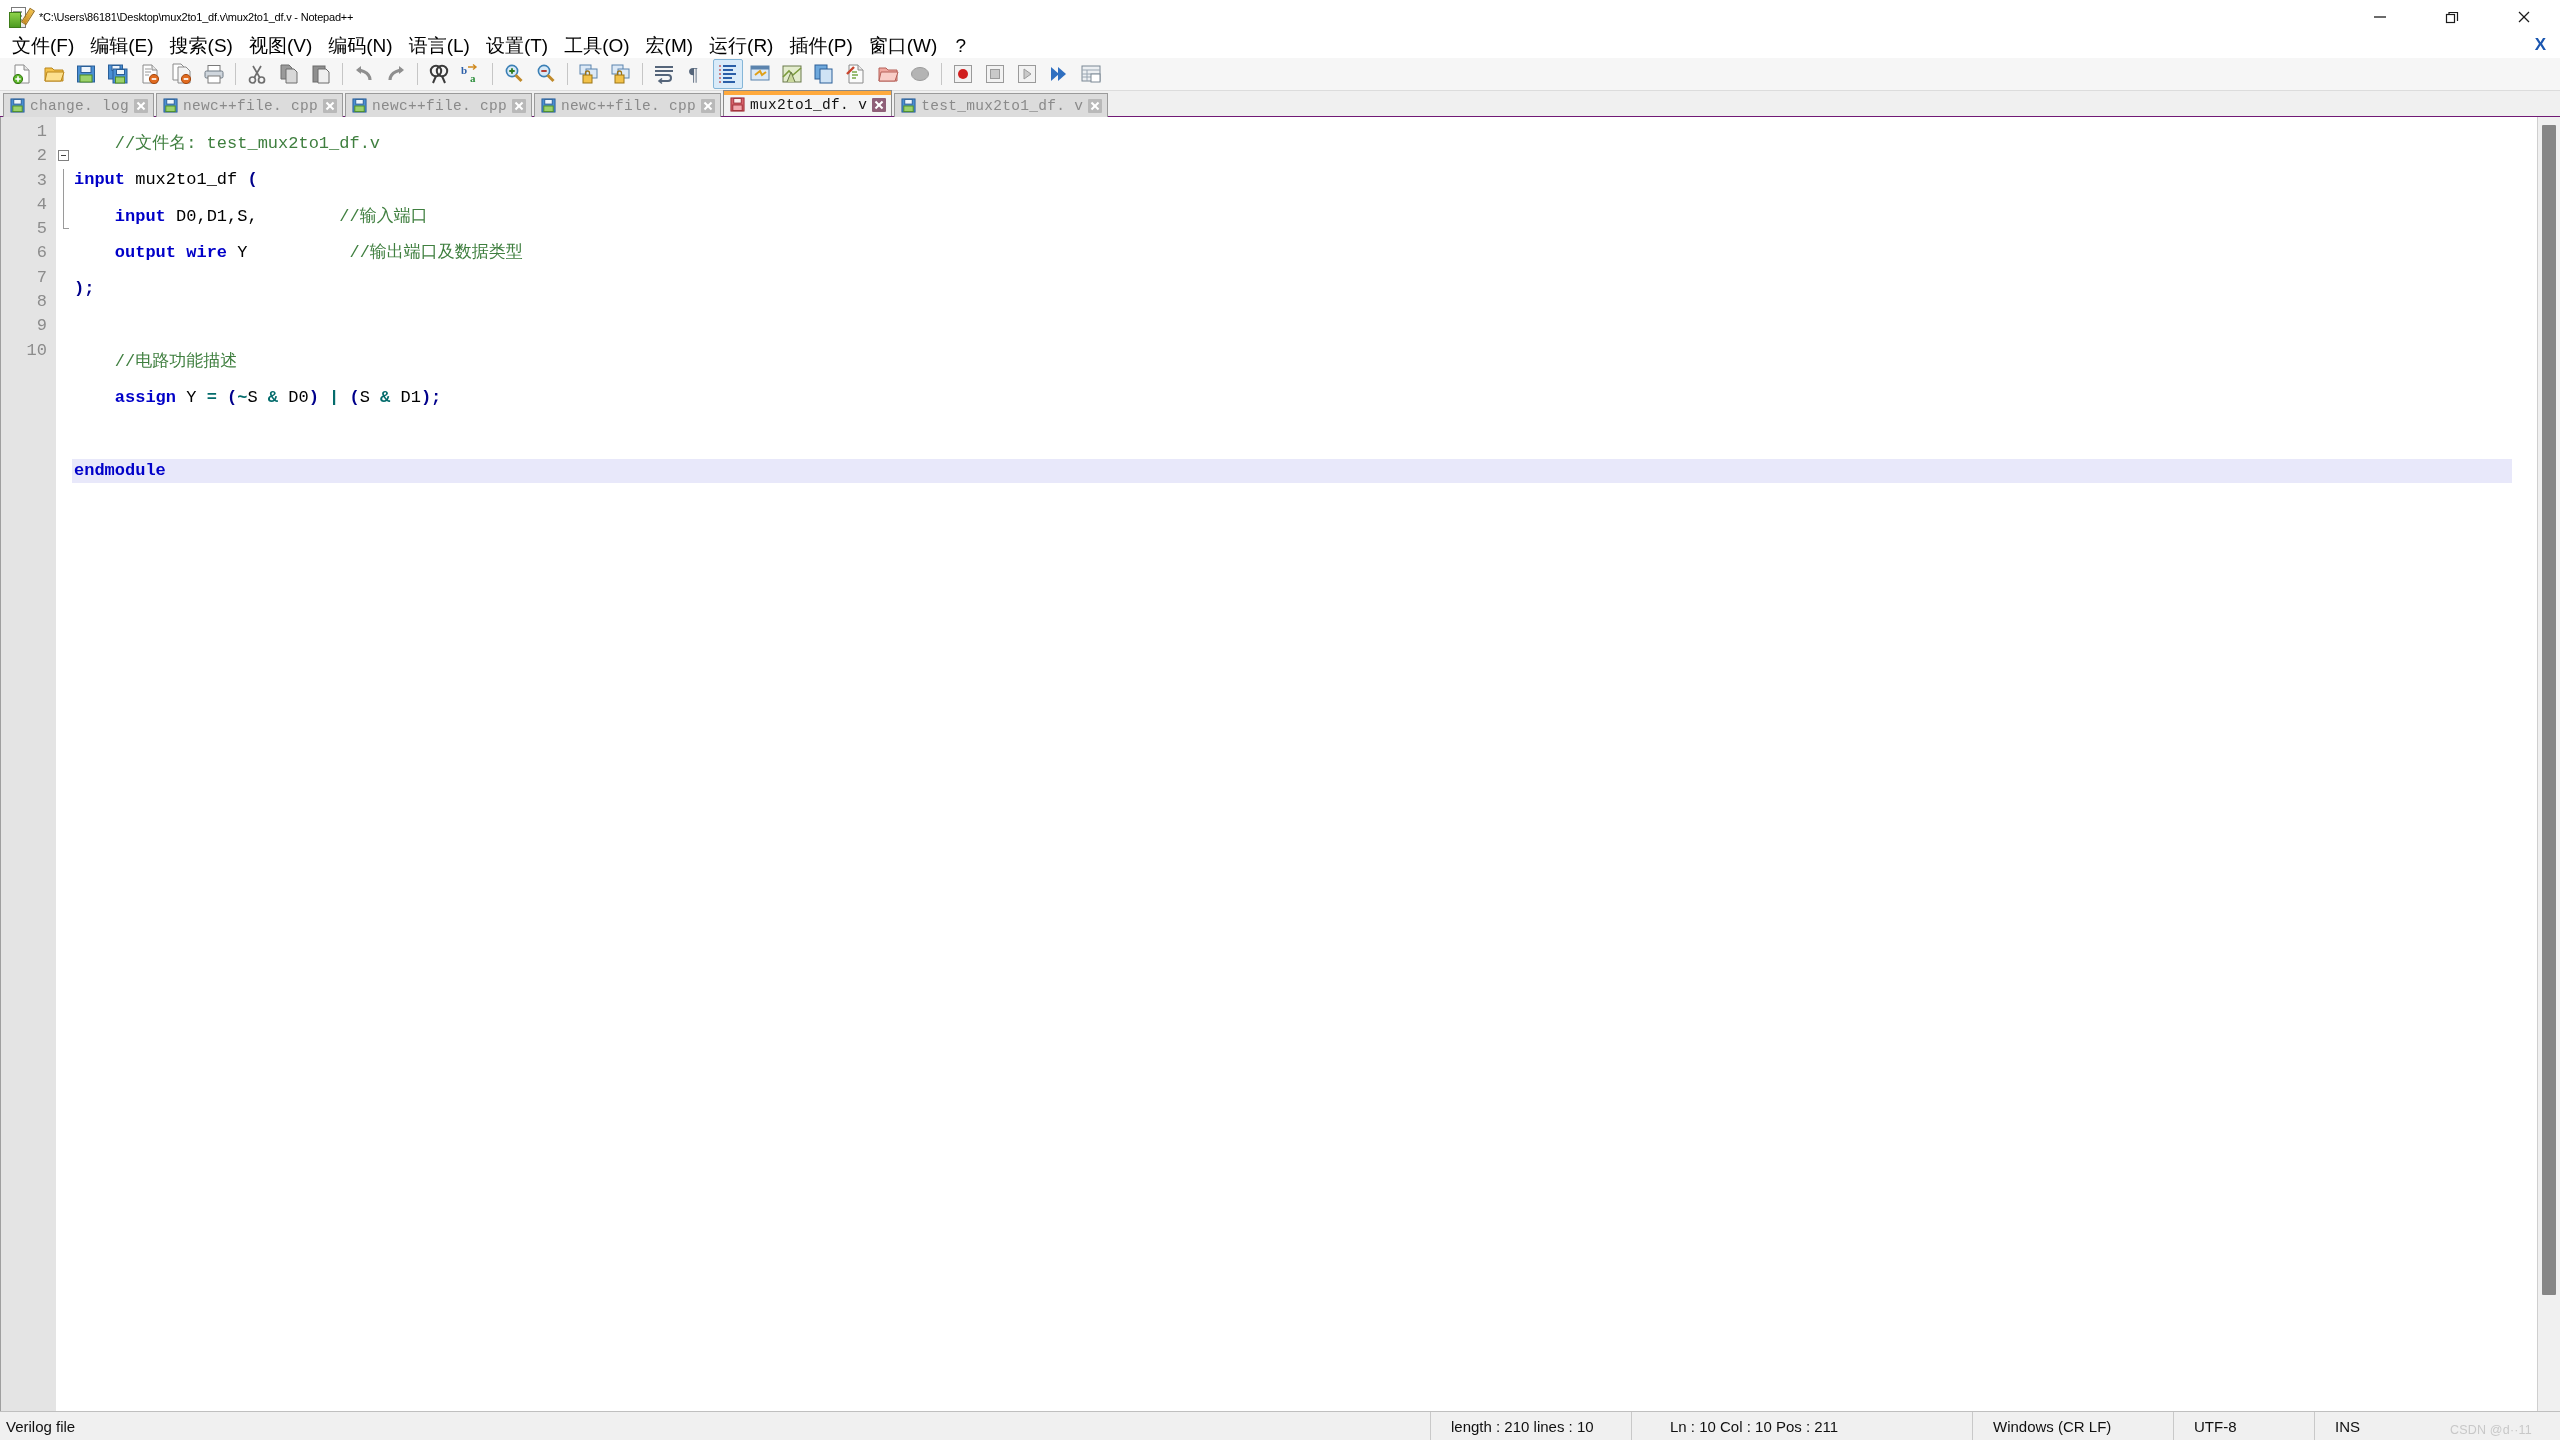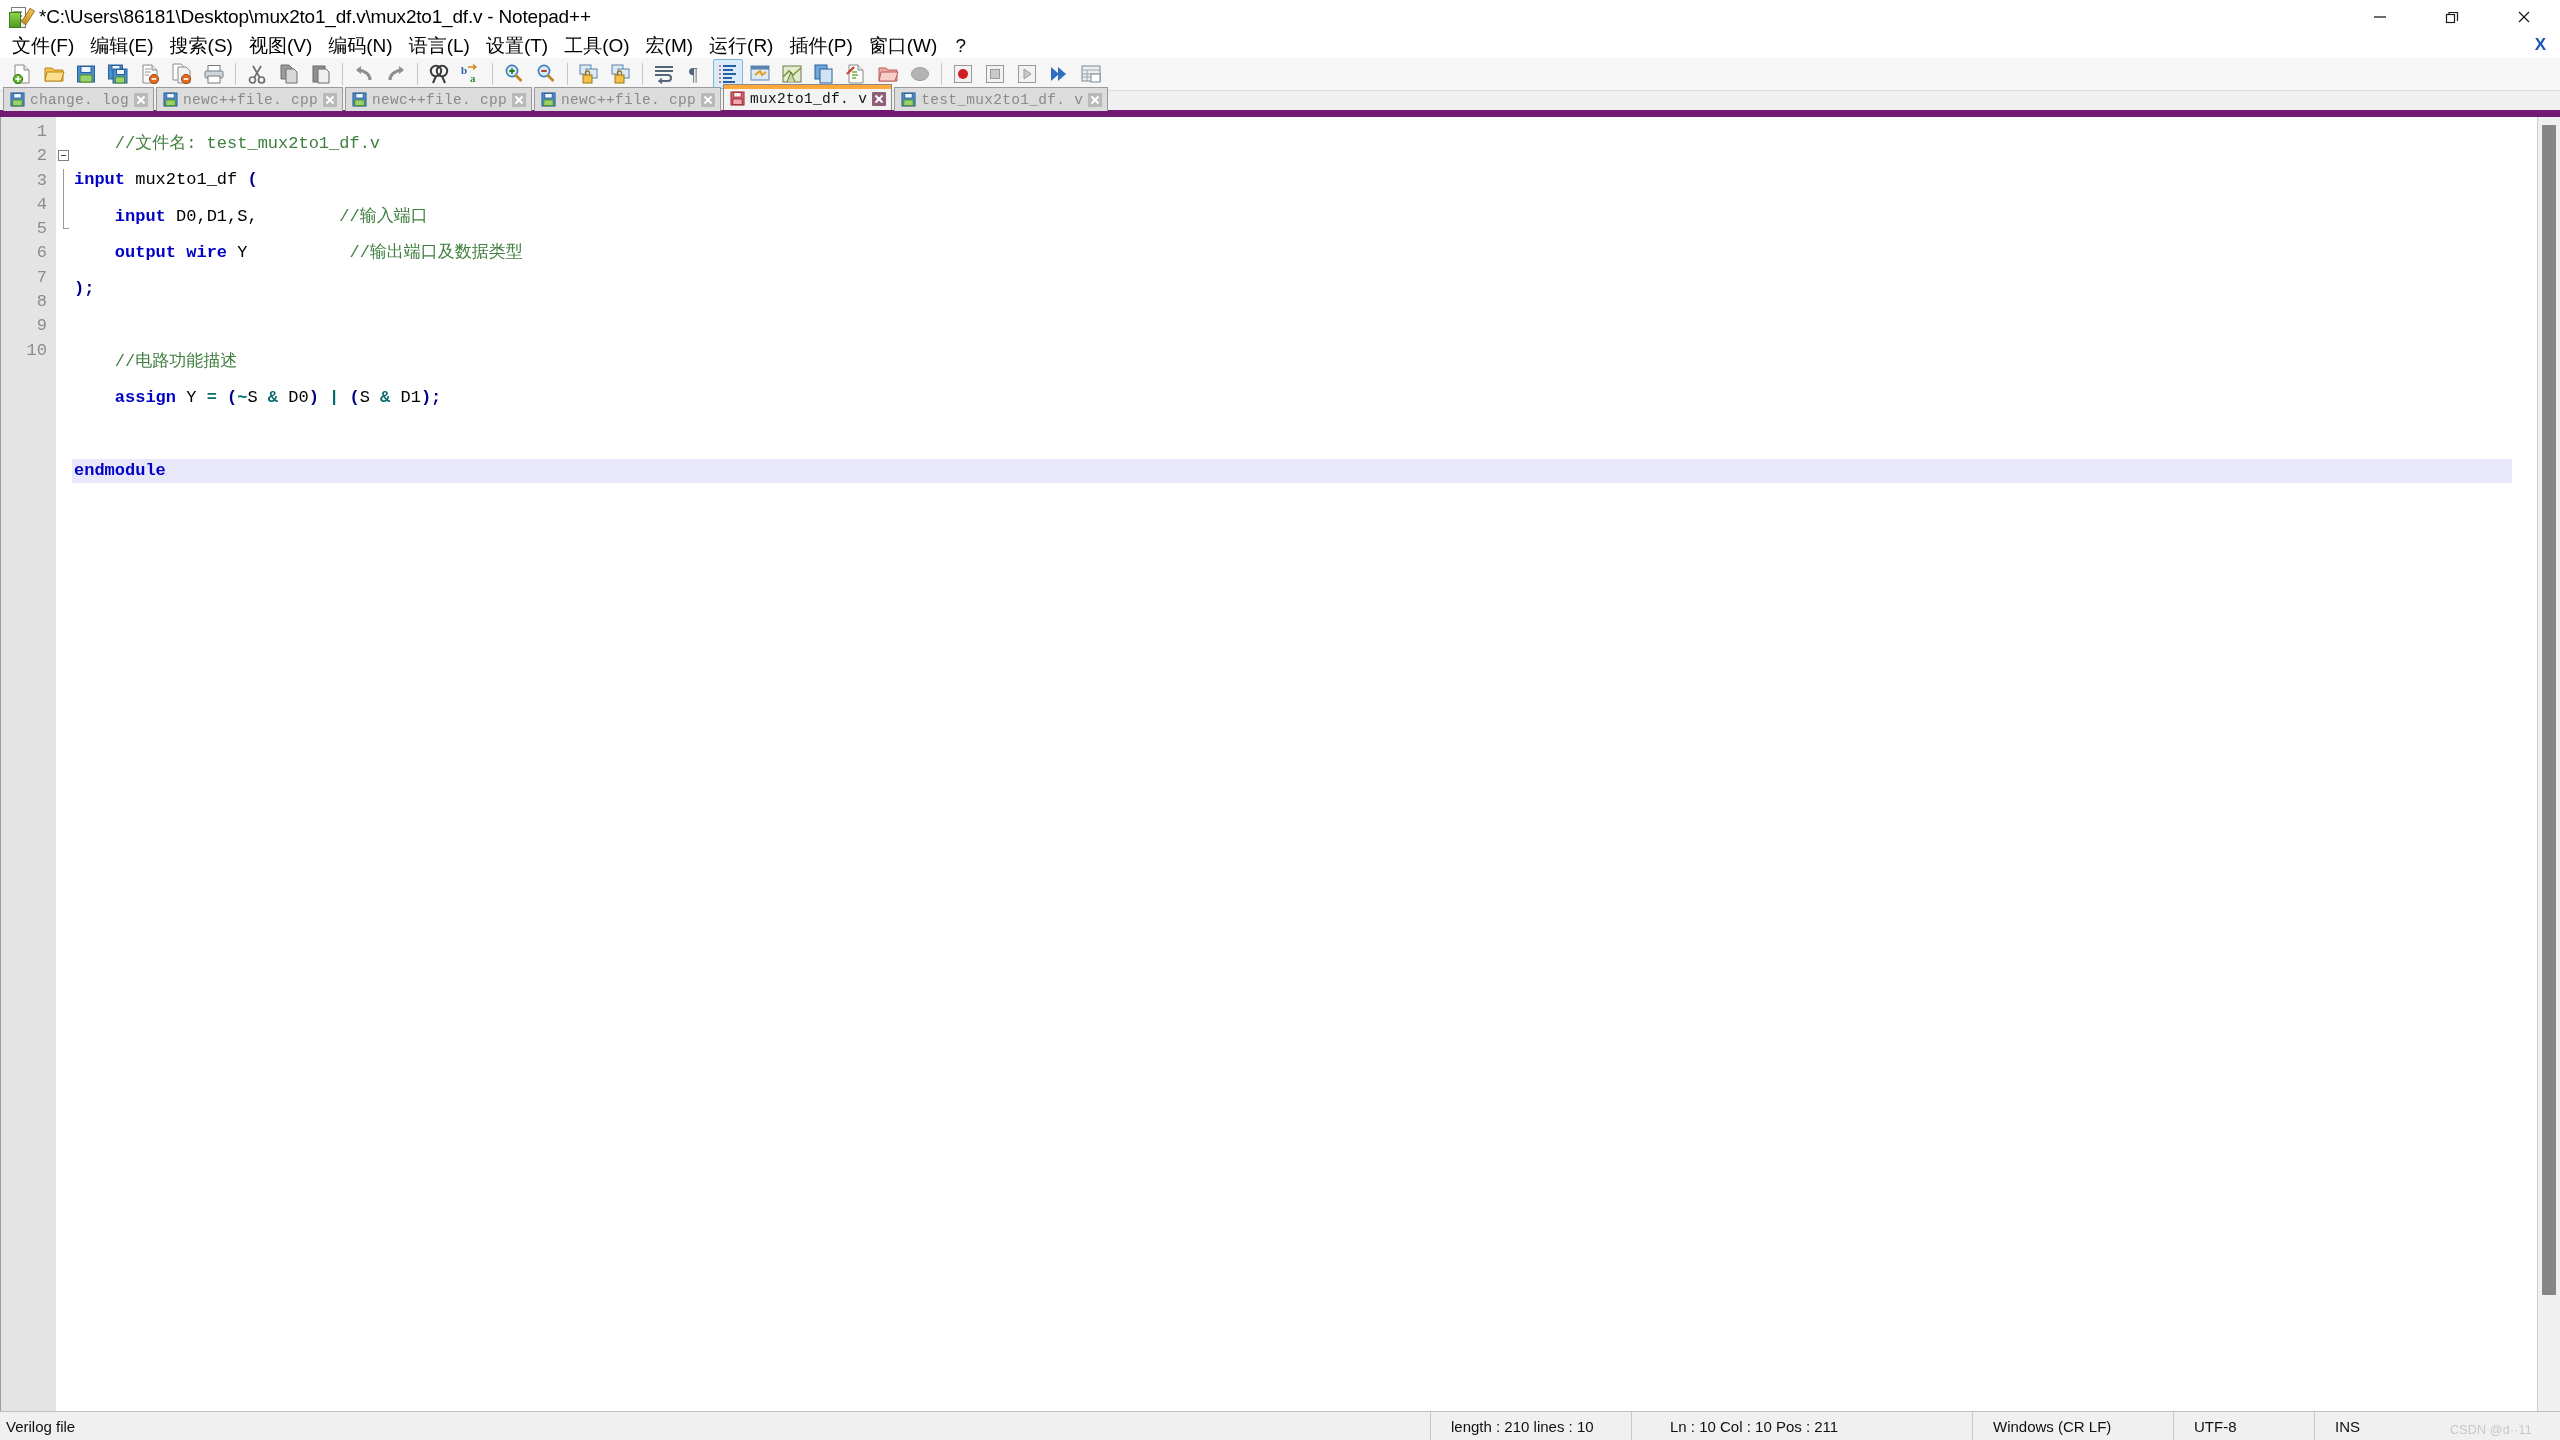--- a/index.html
+++ b/index.html
@@ -64,21 +64,21 @@
   }
   .title-icon .pencil {
     position: absolute;
     right: 0px; top: 2px;
     width: 4px; height: 15px;
     background: linear-gradient(180deg,#f2c14b 0%,#c98b20 100%);
     transform: rotate(32deg);
     border: 1px solid #9a6d14;
   }
   .title-text {
-    font-size: 19px;
+    font-size: 11px;
     color: #000000;
     letter-spacing: -0.2px;
     white-space: nowrap;
     font-family: "Liberation Sans", sans-serif;
   }
   .win-buttons {
     position: absolute;
     right: 0;
     top: 0;
     height: 34px;
@@ -158,21 +158,21 @@
   .tb-btn svg { display: block; }
 
   
   .tabbar {
     height: 26px;
     background: #f0f0f0;
     display: flex;
     align-items: flex-end;
     padding-left: 3px;
     flex: 0 0 auto;
-    border-bottom: 7px solid #701a75;
+    border-bottom: 1px solid #701a75;
     box-sizing: border-box;
   }
   .tab {
     height: 24px;
     display: flex;
     align-items: center;
     background: #dcdcdc;
     border: 1px solid #9a9a9a;
     border-bottom: none;
     margin-right: 2px;

